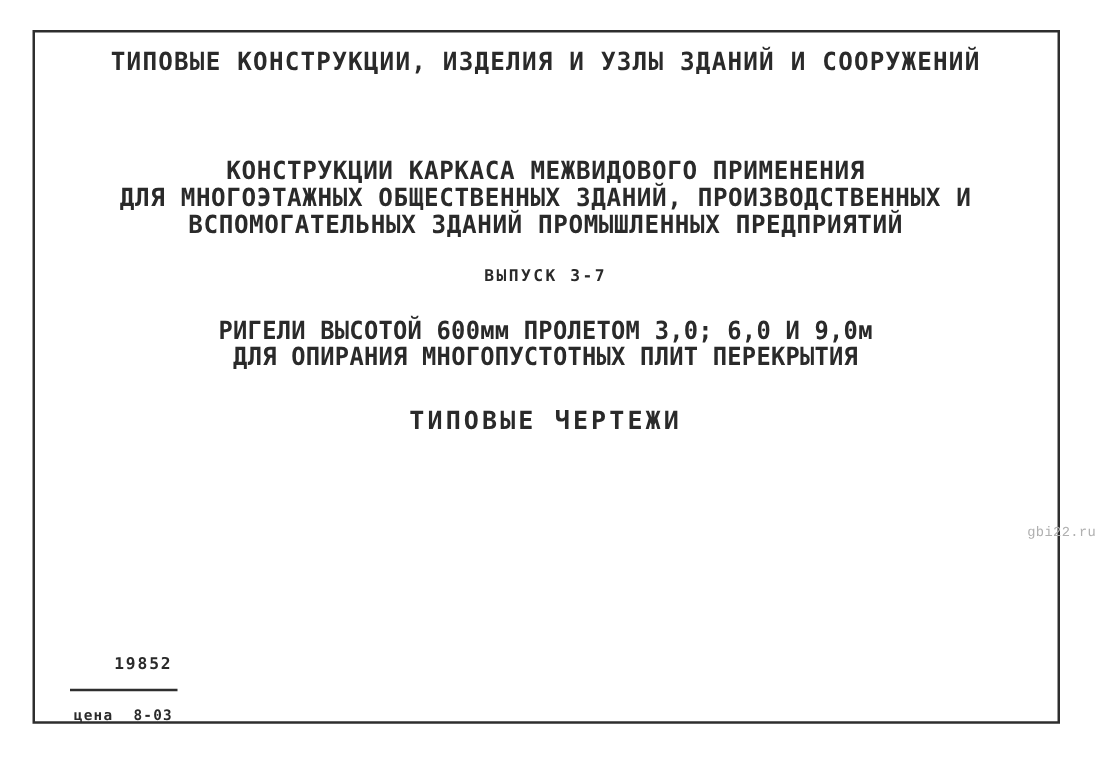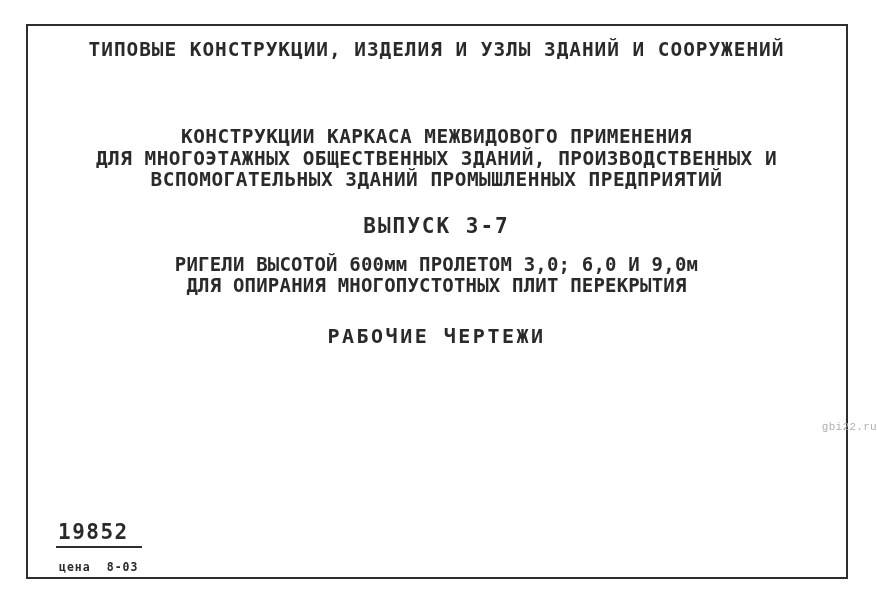--- a/index.html
+++ b/index.html
@@ -55,21 +55,21 @@
   .subtitle-block {
     top: 126px;
     font-size: 20px;
     font-weight: bold;
     line-height: 21.5px;
     letter-spacing: 0.5px;
     transform: scaleX(0.97);
   }
   .issue-line {
     top: 214px;
-    font-size: 21px;
+    font-size: 13px;
     font-weight: bold;
     letter-spacing: 2px;
   }
   .desc-block {
     top: 254px;
     font-size: 20px;
     font-weight: bold;
     line-height: 20.5px;
     letter-spacing: 0.2px;
     transform: scaleX(0.95);
@@ -81,26 +81,27 @@
     letter-spacing: 2.5px;
   }
   
   .stamp {
     position: absolute;
     left: 56px;
     top: 520px;
   }
   .stamp-number {
     display: inline-block;
-    font-size: 21px;
+    font-size: 13px;
     font-weight: bold;
     letter-spacing: 1.5px;
-    padding: 0 4px 2px 2px;
+    padding: 0 4px 12px 2px;
     min-width: 80px;
     border-bottom: 2px solid #2e2e2e;
+    text-align: right;
   }
   .stamp-price {
     display: flex;
     gap: 16px;
     margin-top: 12px;
     padding-left: 3px;
     font-size: 11.5px;
     font-weight: bold;
     letter-spacing: 1px;
   }
@@ -130,21 +131,21 @@
     <div>ВСПОМОГАТЕЛЬНЫХ ЗДАНИЙ ПРОМЫШЛЕННЫХ ПРЕДПРИЯТИЙ</div>
   </div>
 
   <div class="centered issue-line">ВЫПУСК 3-7</div>
 
   <div class="centered desc-block">
     <div>РИГЕЛИ ВЫСОТОЙ 600мм ПРОЛЕТОМ 3,0; 6,0 И 9,0м</div>
     <div>ДЛЯ ОПИРАНИЯ МНОГОПУСТОТНЫХ ПЛИТ ПЕРЕКРЫТИЯ</div>
   </div>
 
-  <div class="centered doctype-line">РАБОЧИЕ ЧЕРТЕЖИ</div>
+  <div class="centered doctype-line">ТИПОВЫЕ ЧЕРТЕЖИ</div>
 
   <div class="stamp">
     <div class="stamp-number">19852</div>
     <div class="stamp-price">
       <span>цена</span>
       <span>8-03</span>
     </div>
   </div>
 
   <div class="watermark">gbi22.ru</div>

